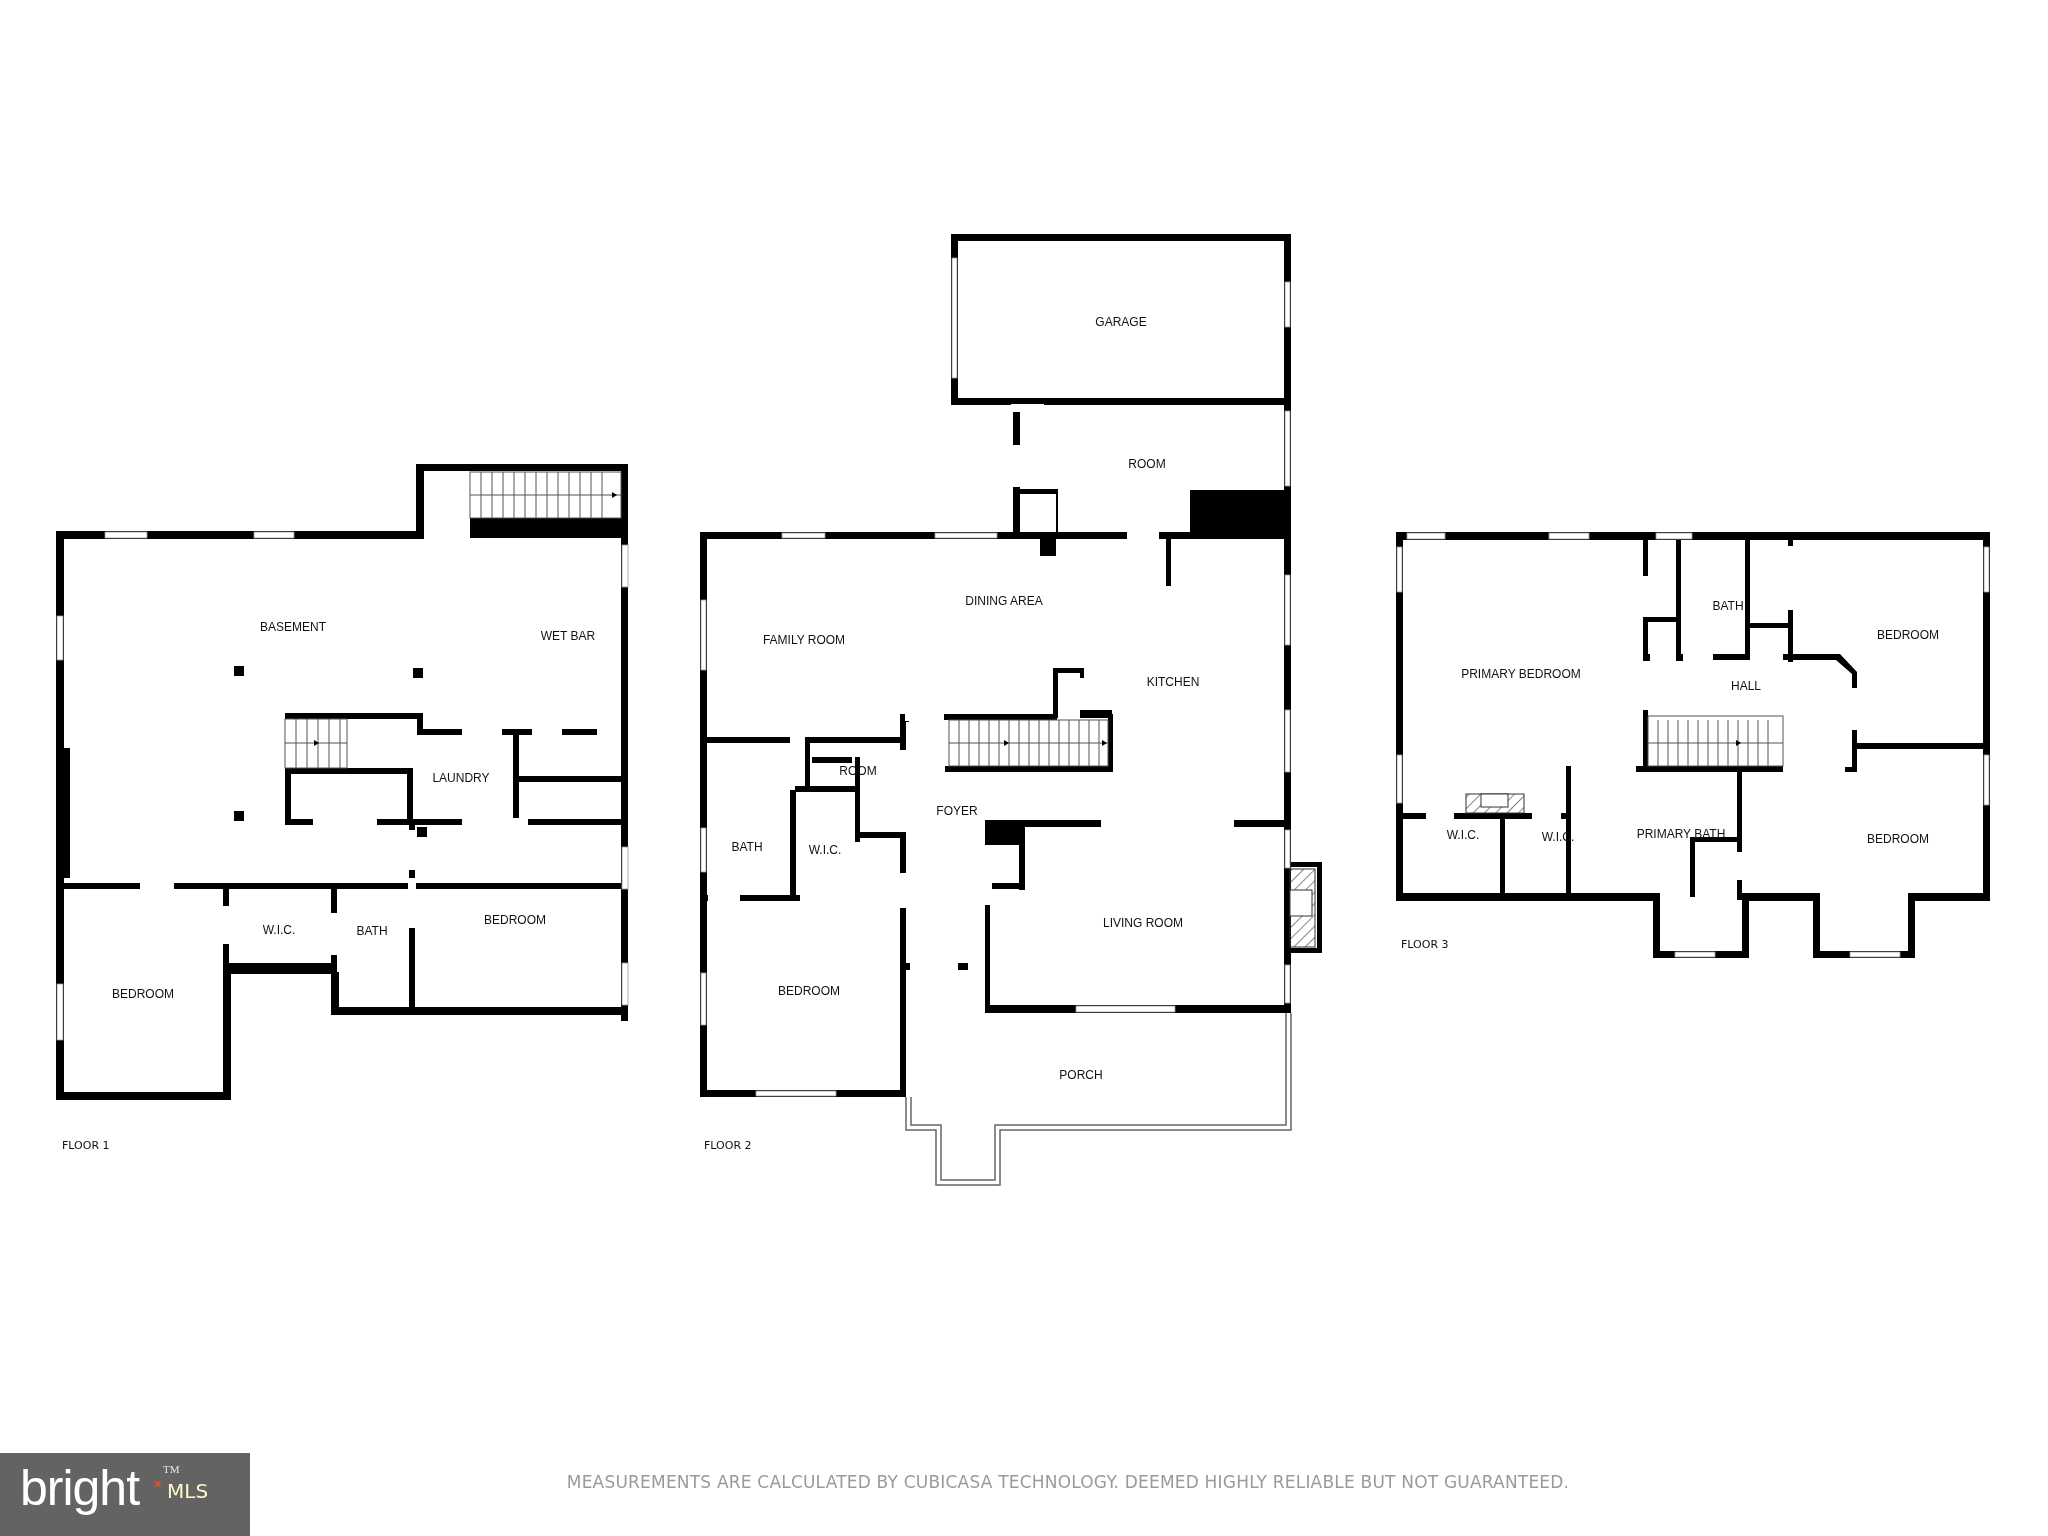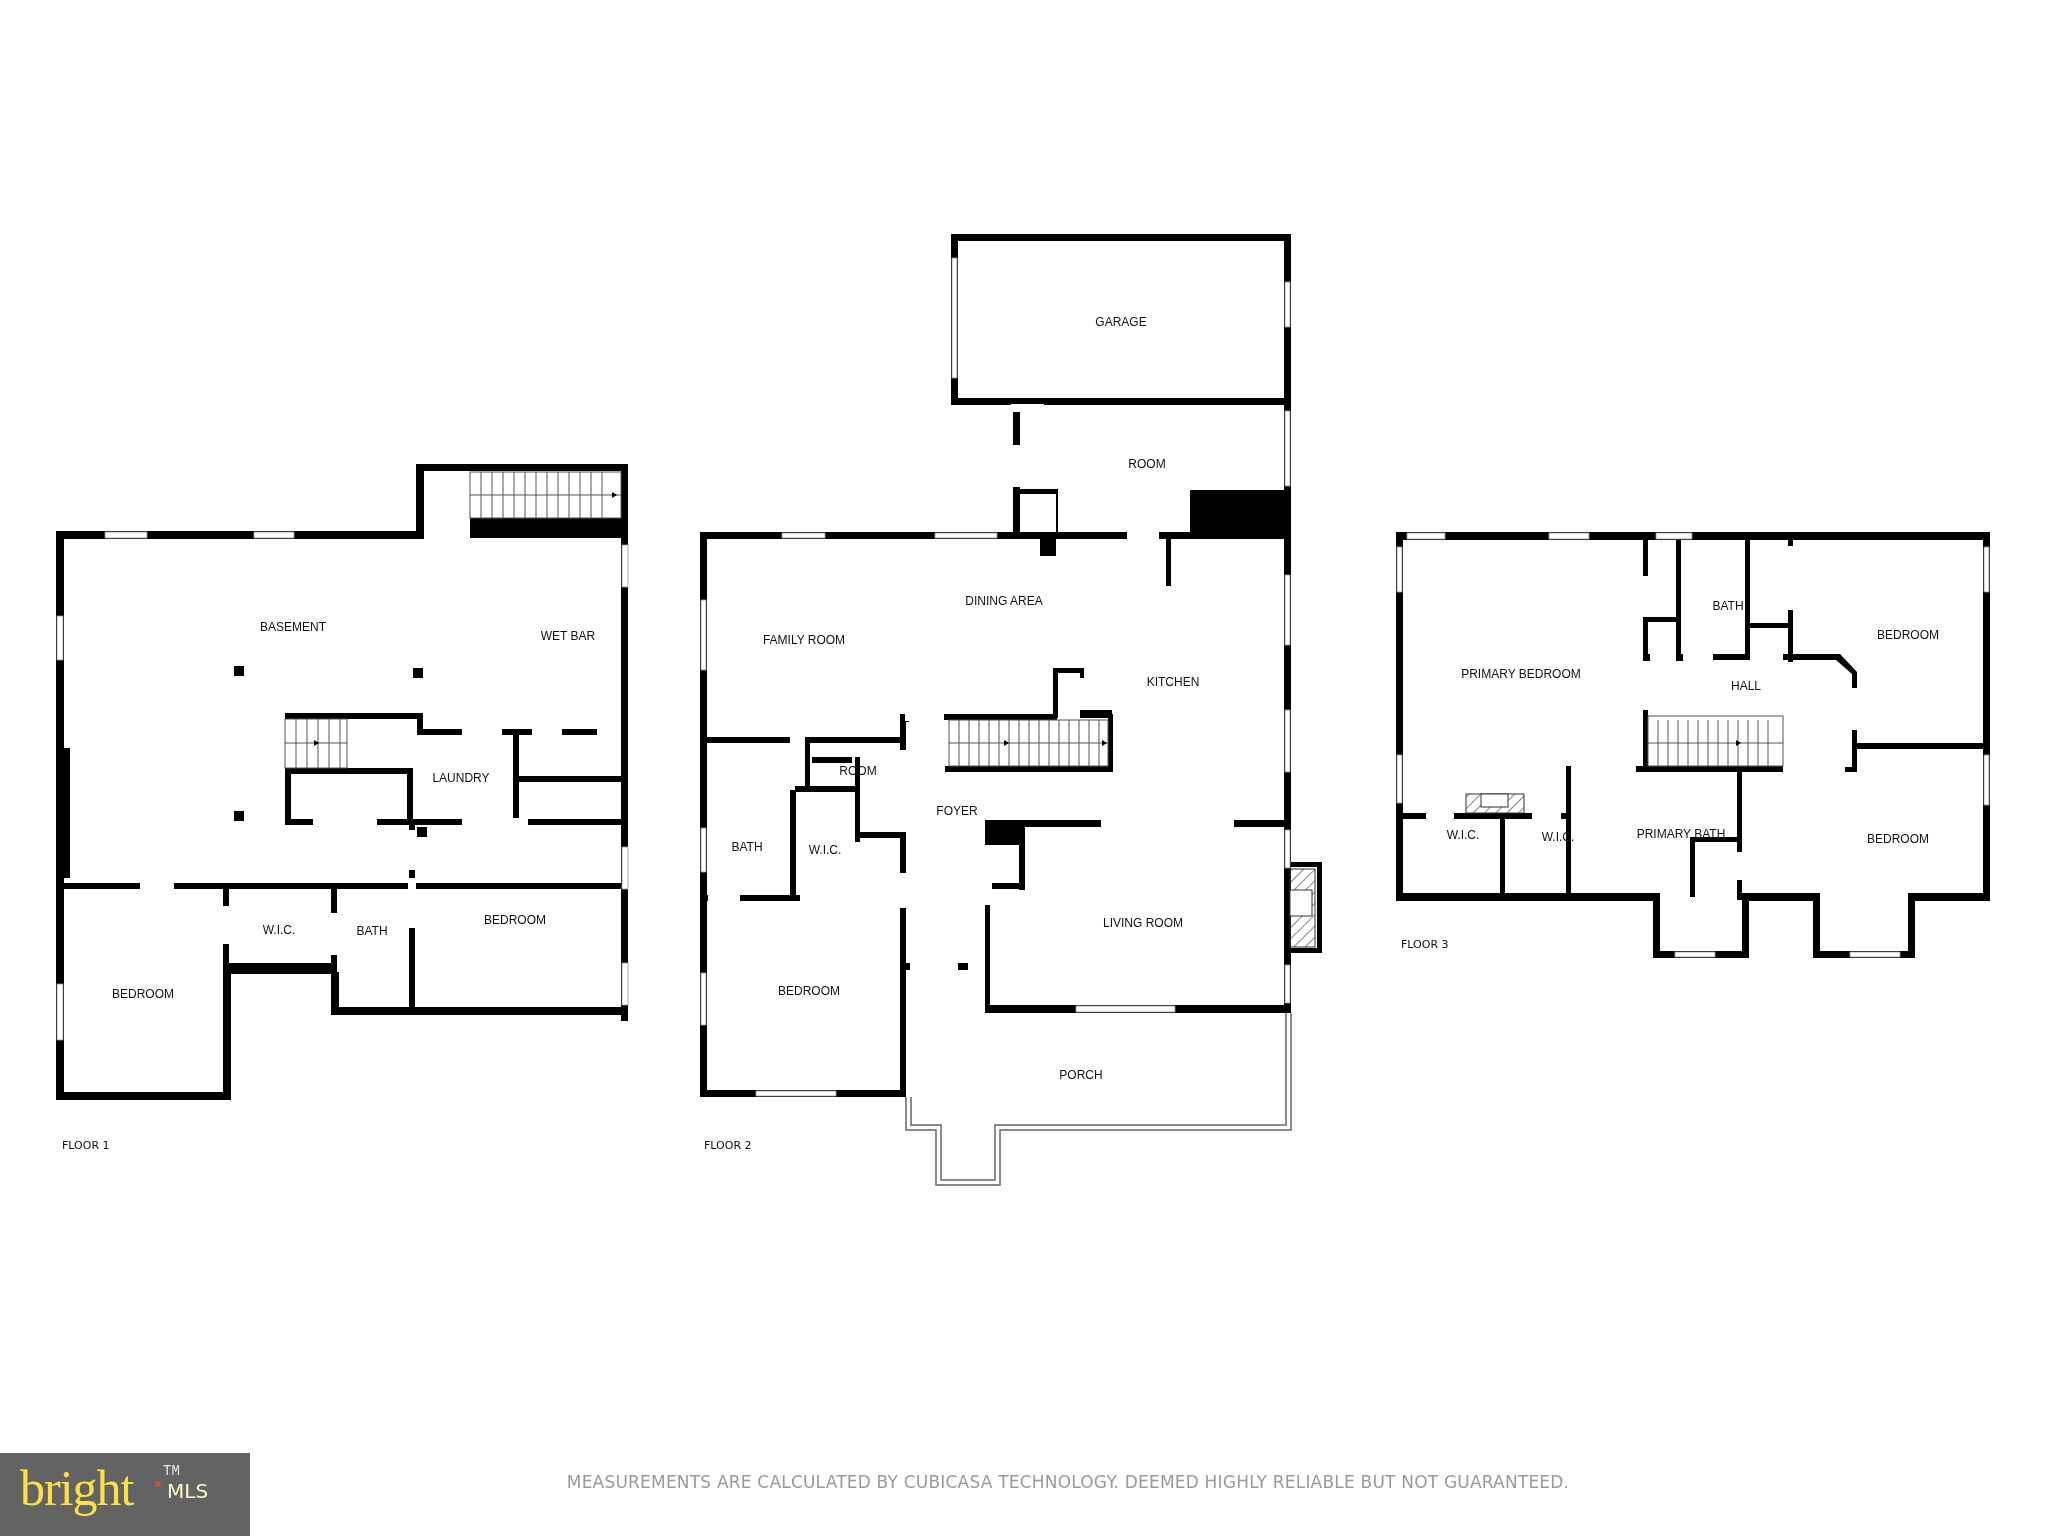--- a/index.html
+++ b/index.html
@@ -2,23 +2,23 @@
 <html><head>
 <meta charset="utf-8">
 <style>
   html, body { margin:0; padding:0; background:#ffffff; }
   body { width:2048px; height:1536px; position:relative; overflow:hidden; font-family:"Liberation Sans", sans-serif; }
   svg#plan { position:absolute; left:0; top:0; }
   .lbl { font-family:"Liberation Sans", sans-serif; font-size:12px; fill:#111; text-anchor:middle; dominant-baseline:middle; }
   .floor-lbl { font-family:"DejaVu Sans", sans-serif; font-size:11px; fill:#111; text-anchor:start; dominant-baseline:middle; }
   .disclaimer { position:absolute; left:0; width:2048px; top:1472px; text-align:center; font-family:"DejaVu Sans", sans-serif; font-size:17px; color:#9a9a9a; letter-spacing:0.2px;margin-left:44px; }
   .logo { position:absolute; left:0; top:1453px; width:250px; height:83px; background:#636363; }
-  .logo .word { position:absolute; left:20px; top:6px; font-family:Liberation Serif, serif; font-size:50px; color:#fde047; letter-spacing:-1px; }
+  .logo .word { position:absolute; left:20px; top:6px; font-family:Liberation Sans, sans-serif; font-size:50px; color:#ffffff; letter-spacing:-1px; }
   .logo .mls { position:absolute; left:167px; top:26px; font-family:"DejaVu Sans", sans-serif; font-size:20px; color:#fef9c3; }
-  .logo .tm { position:absolute; left:163px; top:10px; font-family:Liberation Mono, monospace; font-size:14px; color:#e6e6e6; }
+  .logo .tm { position:absolute; left:163px; top:10px; font-family:Liberation Serif, serif; font-size:11px; color:#e6e6e6; }
   .logo .spark { position:absolute; left:151px; top:24px; width:14px; height:14px; background:#e0502a; transform:rotate(45deg) scale(0.7,0.7); clip-path:polygon(50% 0,62% 38%,100% 50%,62% 62%,50% 100%,38% 62%,0 50%,38% 38%); }
 </style>
 </head>
 <body>
 
 <svg id="plan" width="2048" height="1536" viewBox="0 0 2048 1536" xmlns="http://www.w3.org/2000/svg">
   <defs>
     <pattern id="hatch" patternUnits="userSpaceOnUse" width="8" height="8" patternTransform="rotate(45)">
       <line x1="0" y1="0" x2="0" y2="8" stroke="#333" stroke-width="1.2"></line>
     </pattern>

